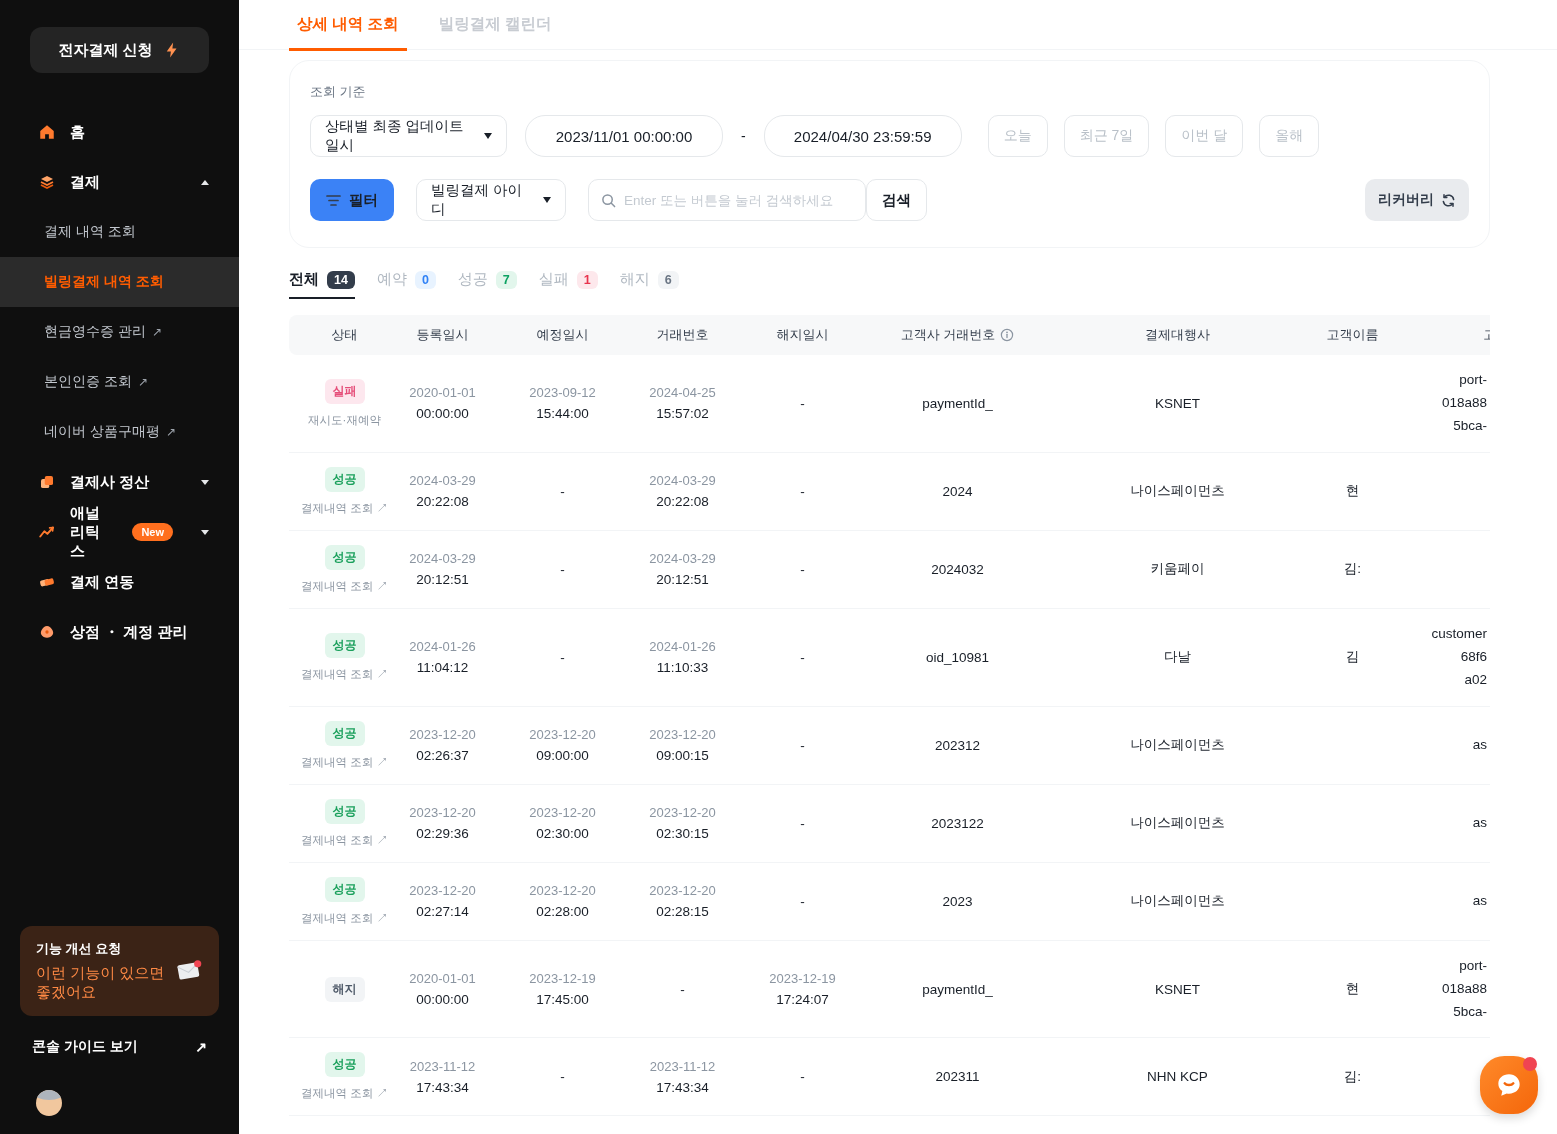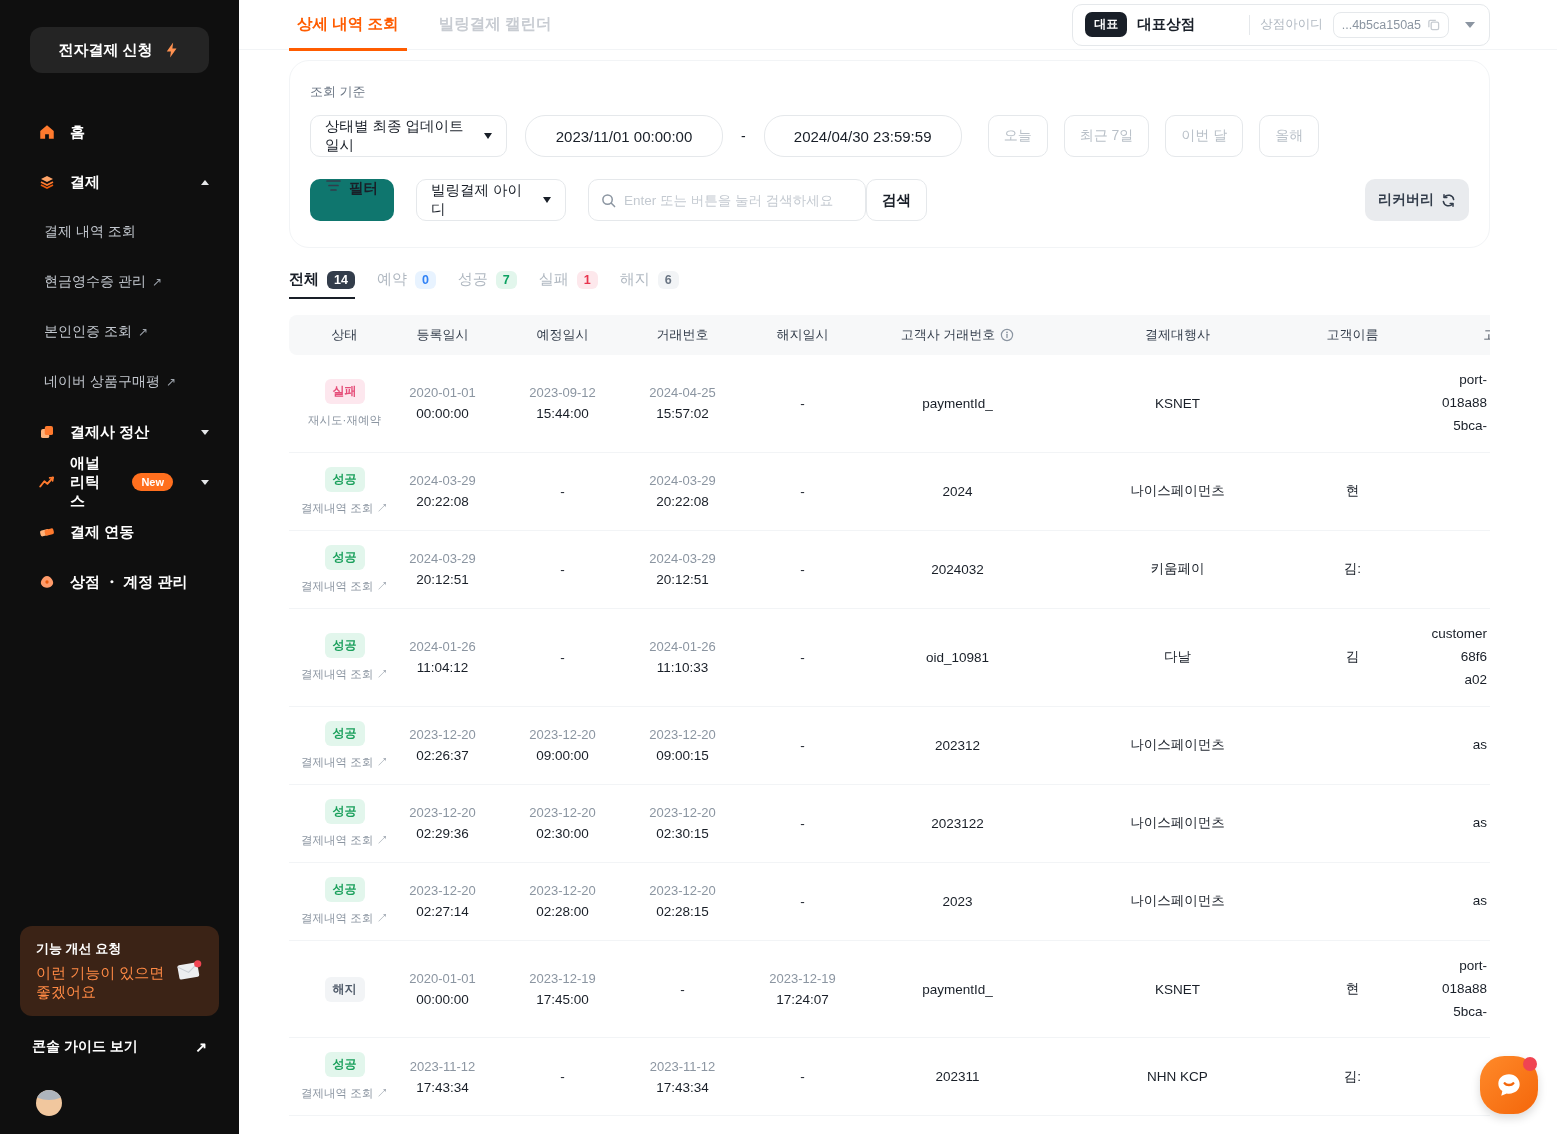--- a/index.html
+++ b/index.html
@@ -54,21 +54,21 @@
   .row1 { margin-top:14px; gap:18px; }
   .row2 { margin-top:22px; gap:0; }
   .select { display:flex; align-items:center; justify-content:space-between; height:42px; border:1px solid #e5e8eb; border-radius:10px; background:#fff; padding:0 14px; font-size:14.5px; font-weight:500; cursor:pointer; }
   .sel-arrow { width:0; height:0; border-left:4.5px solid transparent; border-right:4.5px solid transparent; border-top:6px solid #191f28; margin-left:12px; }
   .criteria-select { width:197px; }
   .date-input { width:198px; height:42px; border:1px solid #e5e8eb; border-radius:20px; display:flex; align-items:center; justify-content:center; font-size:15px; font-weight:500; cursor:text; }
   .dash-sep { color:#191f28; font-size:14px; }
   .quick-btn { height:42px; padding:16px 15px; border:1px solid #e5e8eb; border-radius:10px; background:#fff; font-size:14px; color:#b9c0c8; display:flex; align-items:center; cursor:pointer; }
   .quick-group { display:flex; gap:16px; margin-left:8px; }
 
-  .filter-btn { display:flex; align-items:flex-start; gap:8px; height:42px; padding:0 16px; background:#0f766e; border-radius:10px; font-size:14.5px; font-weight:700; cursor:pointer; }
+  .filter-btn { display:flex; align-items:center; gap:8px; height:42px; padding:0 16px; background:#3b82f6; border-radius:10px; font-size:14.5px; font-weight:700; cursor:pointer; }
   .field-select { width:150px; margin-left:22px; }
   .search-box { display:flex; align-items:center; gap:8px; width:278px; height:42px; border:1px solid #e5e8eb; border-radius:10px; margin-left:22px; padding:0 12px; }
   .search-box input { border:none; outline:none; flex:1; font-size:13.5px; font-family:inherit; color:#191f28; }
   .search-box input::placeholder { color:#c4cad1; }
   .search-btn { height:42px; padding:0 15px; border:1px solid #e5e8eb; border-radius:10px; background:#fff; font-size:14.5px; font-weight:700; display:flex; align-items:center; cursor:pointer; }
   .recovery-btn { margin-left:auto; display:flex; align-items:center; gap:7px; height:42px; padding:0 13px; background:#e9ebee; border-radius:10px; font-size:14px; font-weight:700; color:#333d4b; cursor:pointer; }
 
   
   .status-tabs { display:flex; align-items:center; gap:22px; margin-top:22px; }
   .stab { display:flex; align-items:center; gap:8px; padding-bottom:8px; border-bottom:2px solid transparent; font-size:15px; color:#b0b8c1; cursor:pointer; }
@@ -132,20 +132,23 @@
           <path d="M4 16l8 4 8-4" stroke="#e8590c" stroke-width="2.4" fill="none"></path>
       </svg>
       <span>결제</span>
       <span class="grow"></span>
       <span class="tri tri-up"></span>
     </div>
 
     <div class="subnav-item">
       <span>결제 내역 조회</span>
     </div>
+    <div class="subnav-item active">
+      <span>빌링결제 내역 조회</span>
+    </div>
     <div class="subnav-item">
       <span>현금영수증 관리</span>
       <span class="ext">↗</span>
     </div>
     <div class="subnav-item">
       <span>본인인증 조회</span>
       <span class="ext">↗</span>
     </div>
     <div class="subnav-item">
       <span>네이버 상품구매평</span>
@@ -214,34 +217,20 @@
 </aside>
 
 <main class="main">
 
   <div class="topbar">
     <div class="page-tab active">
       <span>상세 내역 조회</span>
     </div>
     <div class="page-tab">
       <span>빌링결제 캘린더</span>
-    </div>
-    <div class="store-box">
-      <span class="rep-pill">대표</span>
-      <span class="store-name">대표상점</span>
-      <span class="vdiv"></span>
-      <span class="store-id-label">상점아이디</span>
-      <span class="store-id-pill">
-        <span>...4b5ca150a5</span>
-        <svg width="13" height="13" viewBox="0 0 14 14">
-            <rect x="4.5" y="4.5" width="8" height="8" rx="1.5" fill="none" stroke="#c6cbd1" stroke-width="1.4"></rect>
-            <path d="M9.5 2.5h-6a1.5 1.5 0 0 0-1.5 1.5v6" fill="none" stroke="#c6cbd1" stroke-width="1.4"></path>
-          </svg>
-      </span>
-      <span class="chev"></span>
     </div>
   </div>
 
   <div class="content">
 
     <section class="filter-card">
       <div class="filter-title">조회 기준</div>
 
       <div class="row row1">
         <div class="select criteria-select">

